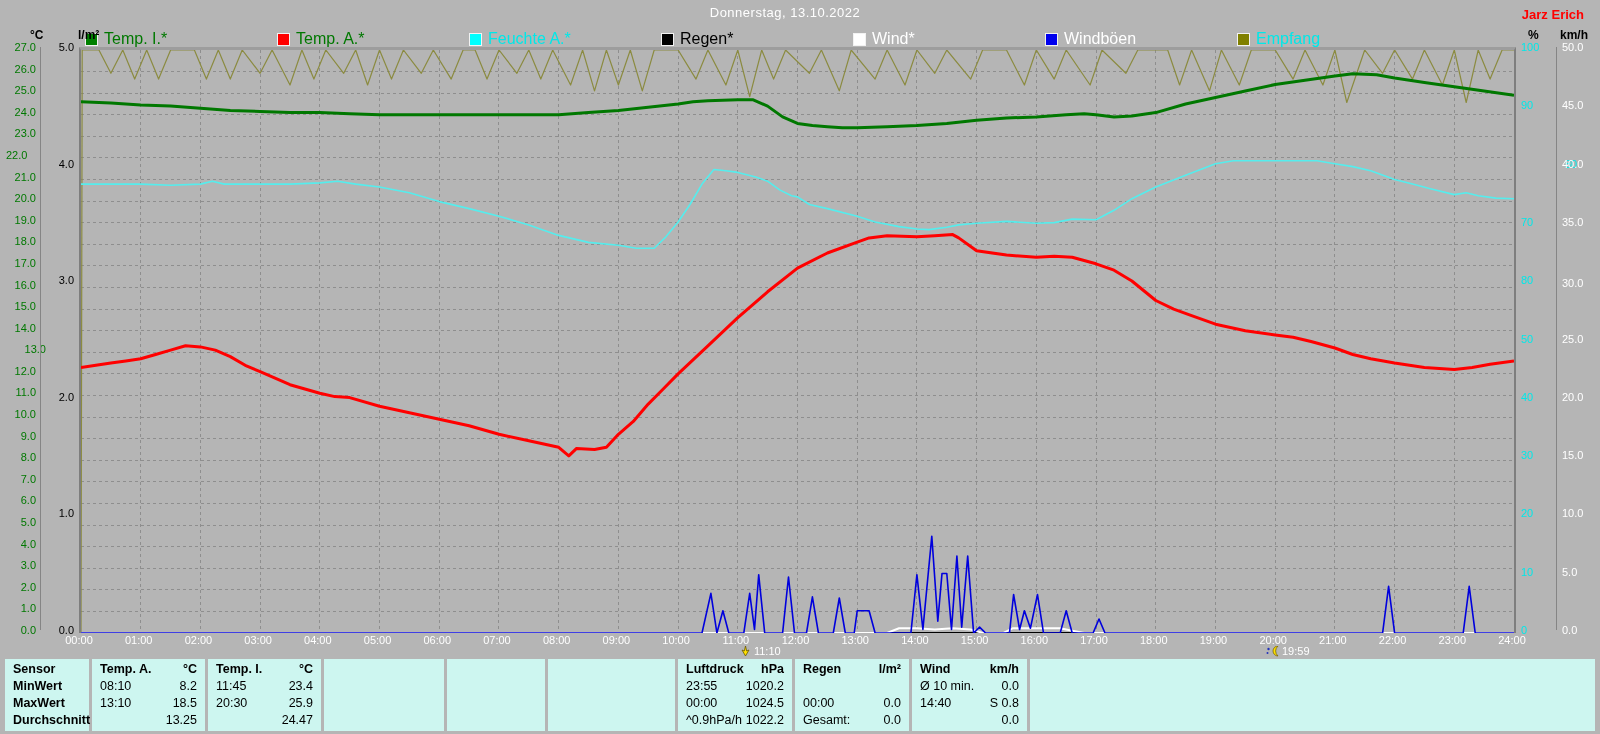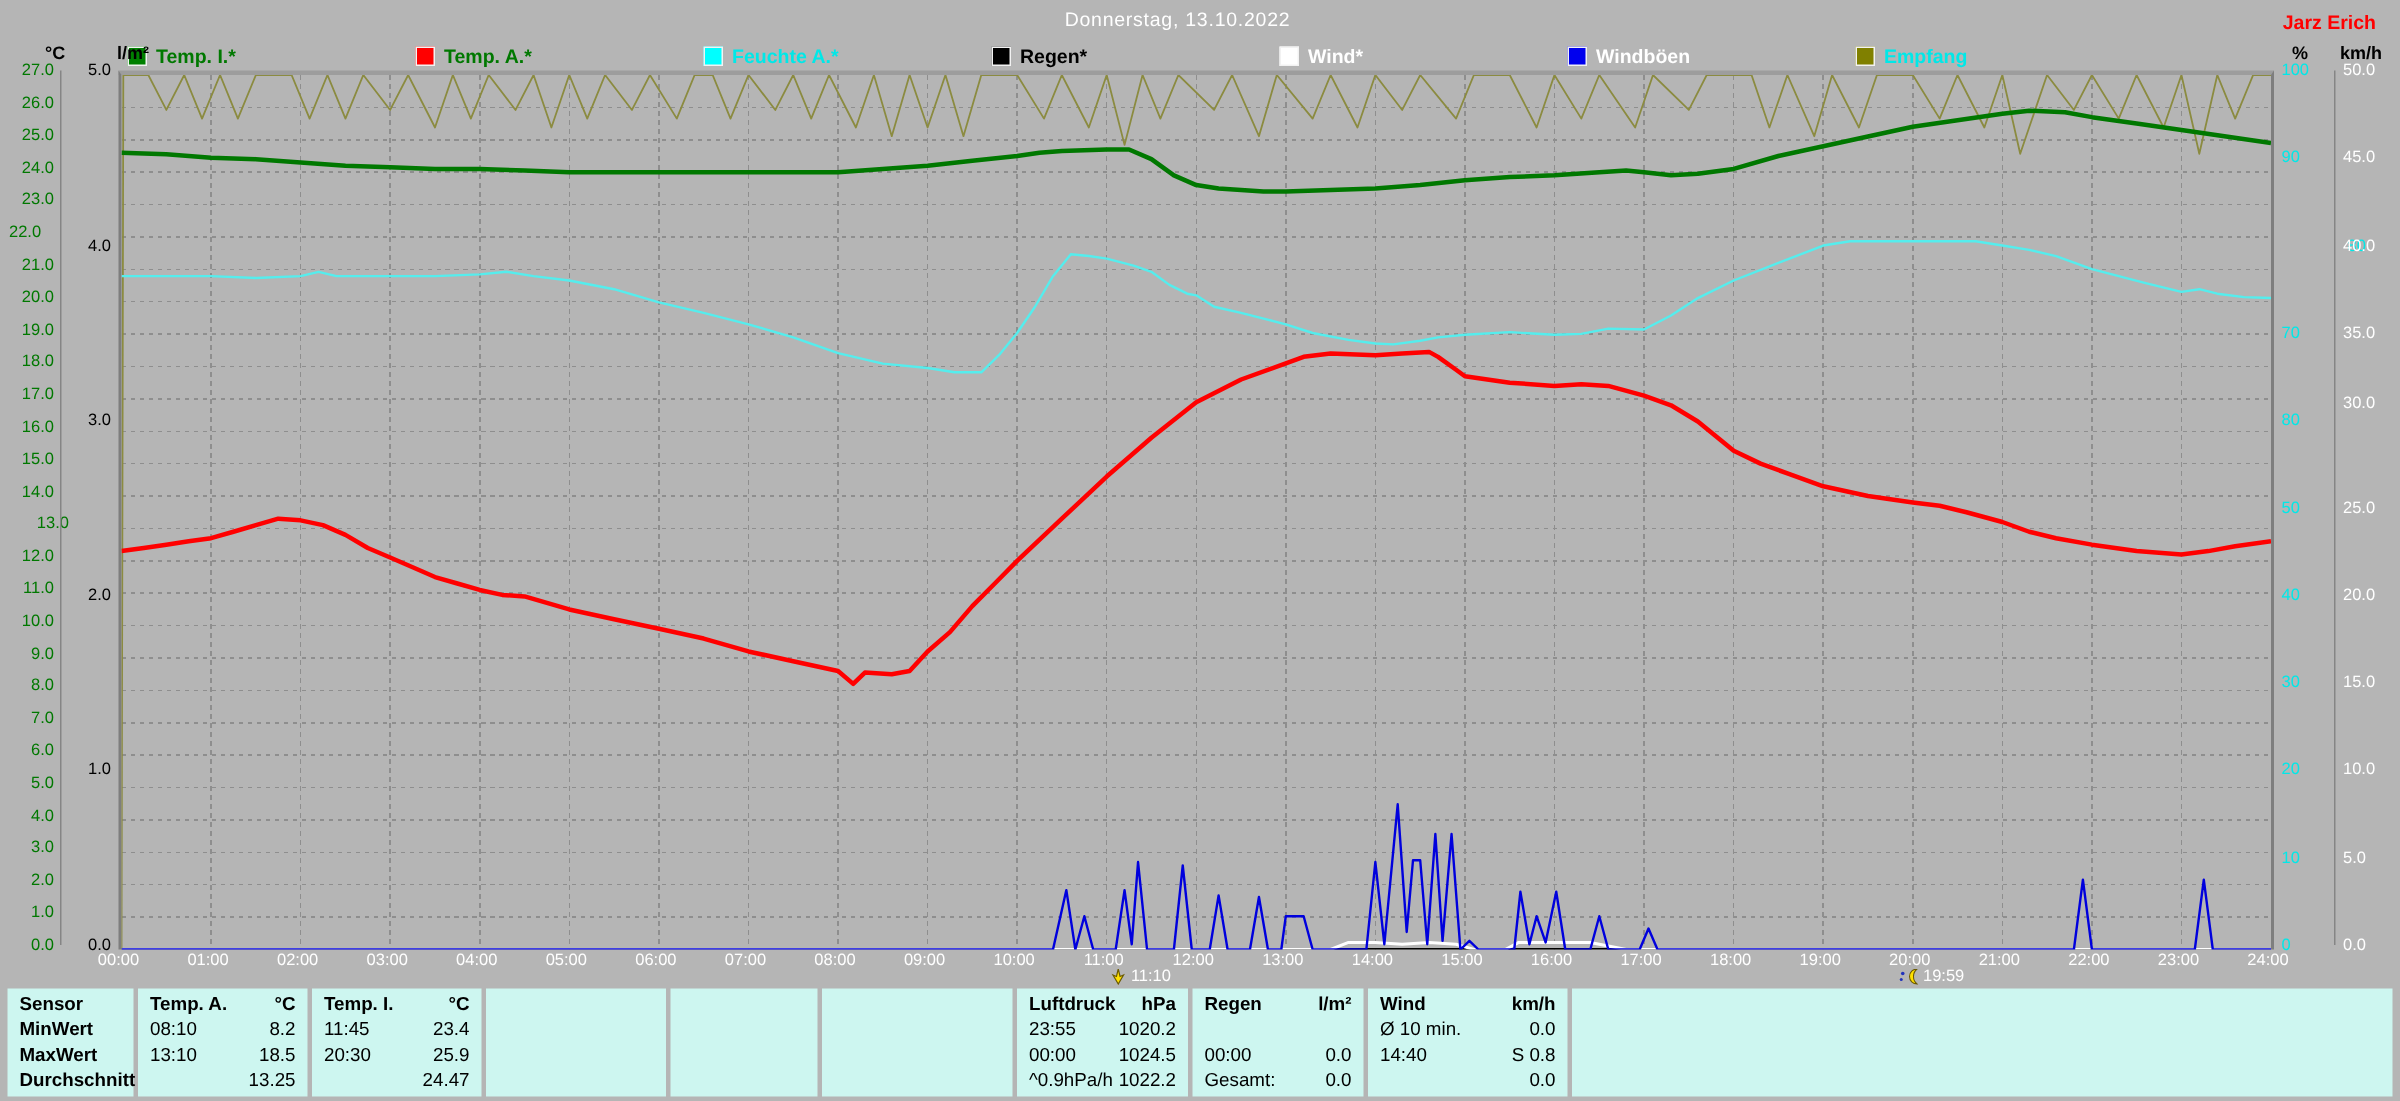--- a/index.html
+++ b/index.html
@@ -2,21 +2,21 @@
 <html><head>
 <meta charset="utf-8">
 <style>
   html,body{margin:0;padding:0;background:#b5b5b5;}
   #app{position:relative;width:1600px;height:734px;background:#b5b5b5;overflow:hidden;
        font-family:"Liberation Sans",sans-serif;}
   .title{position:absolute;top:5px;left:0;width:1570px;text-align:center;color:#ffffff;
          font-size:13px;letter-spacing:.5px;}
   .station{position:absolute;top:7px;right:16px;color:#ff0000;font-size:13px;font-weight:bold;}
   .legend{position:absolute;top:30px;left:0;width:1600px;height:15px;}
-  .legend-item{position:absolute;display:flex;align-items:center;font-size:13px;font-weight:bold;}
+  .legend-item{position:absolute;display:flex;align-items:center;font-size:16px;font-weight:normal;}
   .legend-swatch{width:11px;height:11px;border:1px solid #f2f2f2;margin-right:6px;flex:0 0 auto;}
   .axis-header{position:absolute;font-size:12px;font-weight:bold;}
   .ylab{position:absolute;font-size:11px;transform:translateY(-50%);white-space:nowrap;}
   .xlab{position:absolute;font-size:11px;color:#ffffff;transform:translateX(-50%);white-space:nowrap;}
   .vaxis{position:absolute;width:1px;background:#858585;}
   #plot{position:absolute;left:79px;top:47px;width:1433px;height:583px;
         border-top:3px solid #9d9d9d;border-left:2px solid #7e7e7e;border-right:2px solid #7e7e7e;
         box-sizing:content-box;}
   #plot svg{display:block;}
   .marker{position:absolute;top:645px;display:flex;align-items:center;color:#ffffff;font-size:11px;}
@@ -122,21 +122,21 @@
       <div class="ylab" style="color: rgb(0, 232, 232); left: 1521px; top: 455.1px;">30</div>
       <div class="ylab" style="color: rgb(0, 232, 232); left: 1521px; top: 513.4px;">20</div>
       <div class="ylab" style="color: rgb(0, 232, 232); left: 1521px; top: 571.7px;">10</div>
       <div class="ylab" style="color: rgb(0, 232, 232); left: 1521px; top: 630px;">0</div>
     </div>
   <div id="ylab-wind">
       <div class="ylab" style="color: rgb(255, 255, 255); left: 1562px; top: 47px;">50.0</div>
       <div class="ylab" style="color: rgb(255, 255, 255); left: 1562px; top: 105.3px;">45.0</div>
       <div class="ylab" style="color: rgb(255, 255, 255); left: 1562px; top: 163.6px;">40.0</div>
       <div class="ylab" style="color: rgb(255, 255, 255); left: 1562px; top: 221.9px;">35.0</div>
-      <div class="ylab" style="color: rgb(255, 255, 255); left: 1562px; top: 269px;">30.0</div>
+      <div class="ylab" style="color: rgb(255, 255, 255); left: 1562px; top: 283px;">30.0</div>
       <div class="ylab" style="color: rgb(255, 255, 255); left: 1562px; top: 338.5px;">25.0</div>
       <div class="ylab" style="color: rgb(255, 255, 255); left: 1562px; top: 396.8px;">20.0</div>
       <div class="ylab" style="color: rgb(255, 255, 255); left: 1562px; top: 455.1px;">15.0</div>
       <div class="ylab" style="color: rgb(255, 255, 255); left: 1562px; top: 513.4px;">10.0</div>
       <div class="ylab" style="color: rgb(255, 255, 255); left: 1562px; top: 571.7px;">5.0</div>
       <div class="ylab" style="color: rgb(255, 255, 255); left: 1562px; top: 630px;">0.0</div>
     </div>
 
   <div class="vaxis" style="left:40px;top:47px;height:583px;"></div>
   <div class="vaxis" style="left:1556px;top:47px;height:583px;"></div>
@@ -328,21 +328,21 @@
         </div>
         <div class="trow">
           <span class="l">00:00</span>
           <span class="r">0.0</span>
         </div>
         <div class="trow">
           <span class="l">Gesamt:</span>
           <span class="r">0.0</span>
         </div>
       </div>
-      <div class="tcol" style="width: 133px;">
+      <div class="tcol" style="width: 115px;">
         <div class="trow hdr">
           <span class="l">Wind</span>
           <span class="r">km/h</span>
         </div>
         <div class="trow">
           <span class="l">Ø 10 min.</span>
           <span class="r">0.0</span>
         </div>
         <div class="trow">
           <span class="l">14:40</span>

